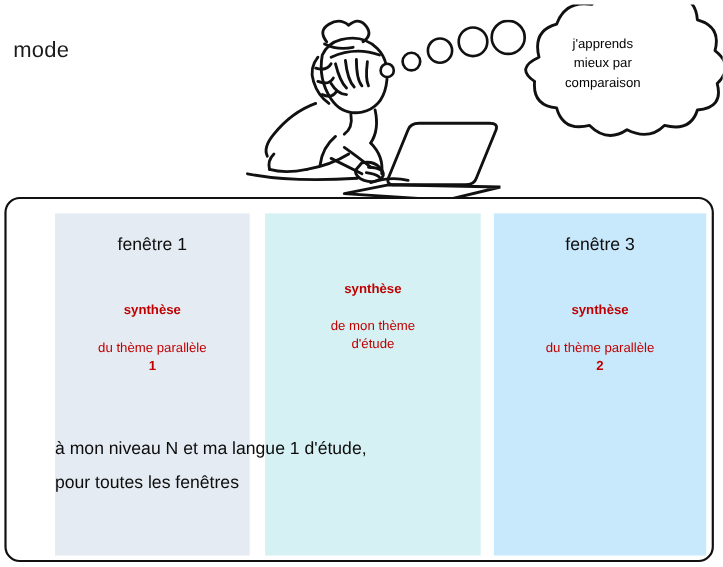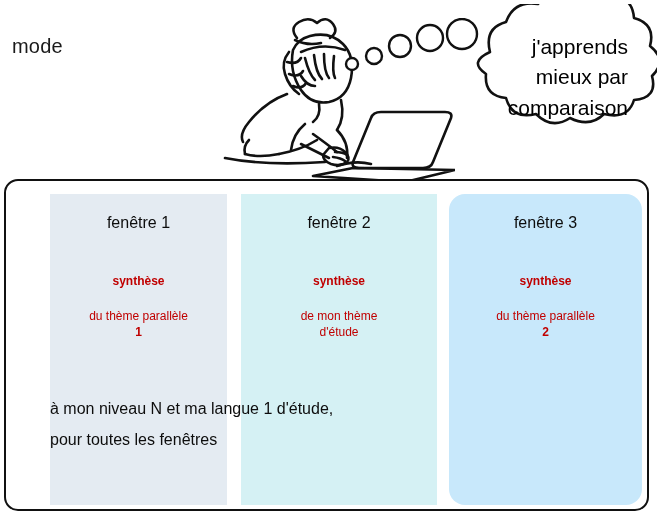--- a/index.html
+++ b/index.html
@@ -64,22 +64,22 @@
     left: 438px;
     top: 4px;
     width: 219px;
     height: 136px;
   }
   #thought-bubble-text {
     position: absolute;
     left: 468px;
     top: 32px;
     width: 160px;
-    text-align: right;
-    font-size: 21px;
+    text-align: center;
+    font-size: 12px;
     color: #000000;
     line-height: 1.45;
     white-space: pre-line;
   }
 
   
   #panel {
     position: absolute;
     left: 4px;
     top: 179px;
@@ -101,21 +101,21 @@
   .column {
     position: absolute;
     top: 0;
     height: 311px;
     box-sizing: border-box;
     padding-top: 19px;
     text-align: center;
   }
   .col-1 { left: 0px;   width: 177px; background: #e4ebf2; }
   .col-2 { left: 191px; width: 196px; background: #d5f1f4; }
-  .col-3 { left: 399px; width: 193px; background: #c8e8fb; border-radius: 16px; }
+  .col-3 { left: 399px; width: 193px; background: #c8e8fb; }
 
   .window-label {
     font-size: 16px;
     color: #0d0d0d;
     line-height: 1.2;
   }
   .synthese {
     margin-top: 42px;
     font-size: 12px;
     font-weight: bold;
@@ -246,21 +246,20 @@
     <div class="column col-1">
       <div class="window-label">fenêtre 1</div>
       <div class="synthese">synthèse</div>
       <div class="sub-line">
         <span>du thème parallèle</span><br>
         <b>1</b>
       </div>
     </div>
 
     <div class="column col-2">
-      <div class="window-label">fenêtre 2</div>
       <div class="synthese">synthèse</div>
       <div class="sub-line">
         <span>de mon thème</span><br>
         <span>d'étude</span>
       </div>
     </div>
 
     <div class="column col-3">
       <div class="window-label">fenêtre 3</div>
       <div class="synthese">synthèse</div>

